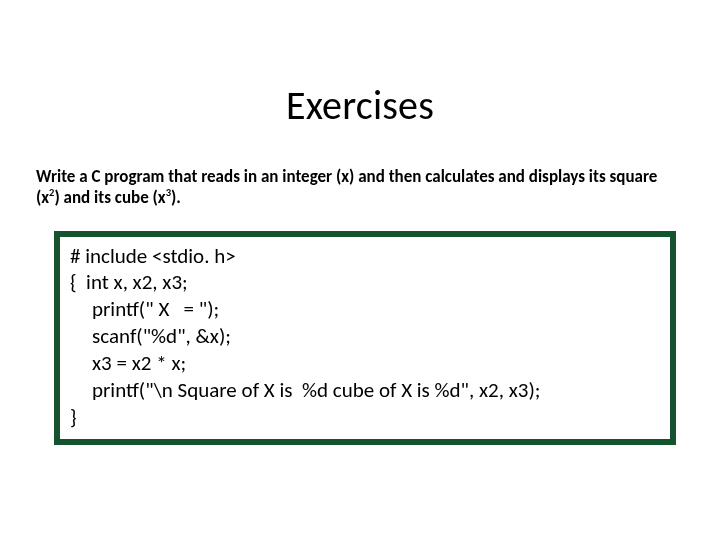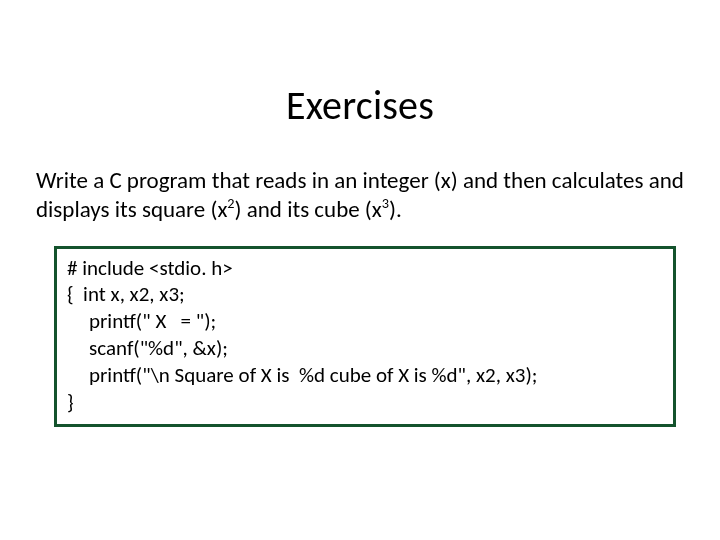--- a/index.html
+++ b/index.html
@@ -1,35 +1,36 @@
 <!DOCTYPE html>
 <html><head>
   <meta charset="utf-8">
   <style>
     * { box-sizing: border-box; margin: 0; padding: 0; }
     html, body { width: 720px; height: 540px; background: #fff; font-family: Calibri, "Segoe UI", Arial, sans-serif; color: #000; }
     .slide { width: 720px; height: 540px; position: relative; padding: 35px 36px 30px 36px; margin-top: 40px; }
     .title { font-size: 40px; font-weight: 400; text-align: center; margin-top: 6px; margin-bottom: 36px; letter-spacing: 0.2px; }
-    .prompt { font-size: 23px; line-height: 1.25; margin-bottom: 22px; font-weight: 400; }
+    .prompt { font-size: 17px; line-height: 1.25; margin-bottom: 22px; font-weight: 700; }
     sup { font-size: 0.62em; vertical-align: super; line-height: 0; }
-    .code-box { border: 3px solid #14532d; padding: 6px 10px 8px 10px; margin-left: 18px; margin-right: 8px; }
+    .code-box { border: 6px solid #14532d; padding: 6px 10px 8px 10px; margin-left: 18px; margin-right: 8px; }
     .code-line { font-size: 21px; line-height: 1.28; font-family: Calibri, "Segoe UI", Arial, sans-serif; white-space: pre; }
     .ind1 { padding-left: 22px; }
   </style>
 </head>
 <body>
 
 <div class="slide">
   <h1 class="title">Exercises</h1>
 
   <p class="prompt">
     <span>Write a C program that reads in an integer (x) and then calculates and displays its square (x</span><sup>2</sup><span>) and its cube (x</span><sup>3</sup><span>).</span>
   </p>
 
   <div class="code-box">
     <div class="code-line"># include &lt;stdio. h&gt;</div>
     <div class="code-line">{  int x, x2, x3;</div>
     <div class="code-line ind1">printf(" X   = ");</div>
     <div class="code-line ind1">scanf("%d", &amp;x);</div>
+    <div class="code-line ind1">x3 = x2 * x;</div>
     <div class="code-line ind1">printf("\n Square of X is  %d cube of X is %d", x2, x3);</div>
     <div class="code-line">}</div>
   </div>
 </div>
 
 </body></html>

